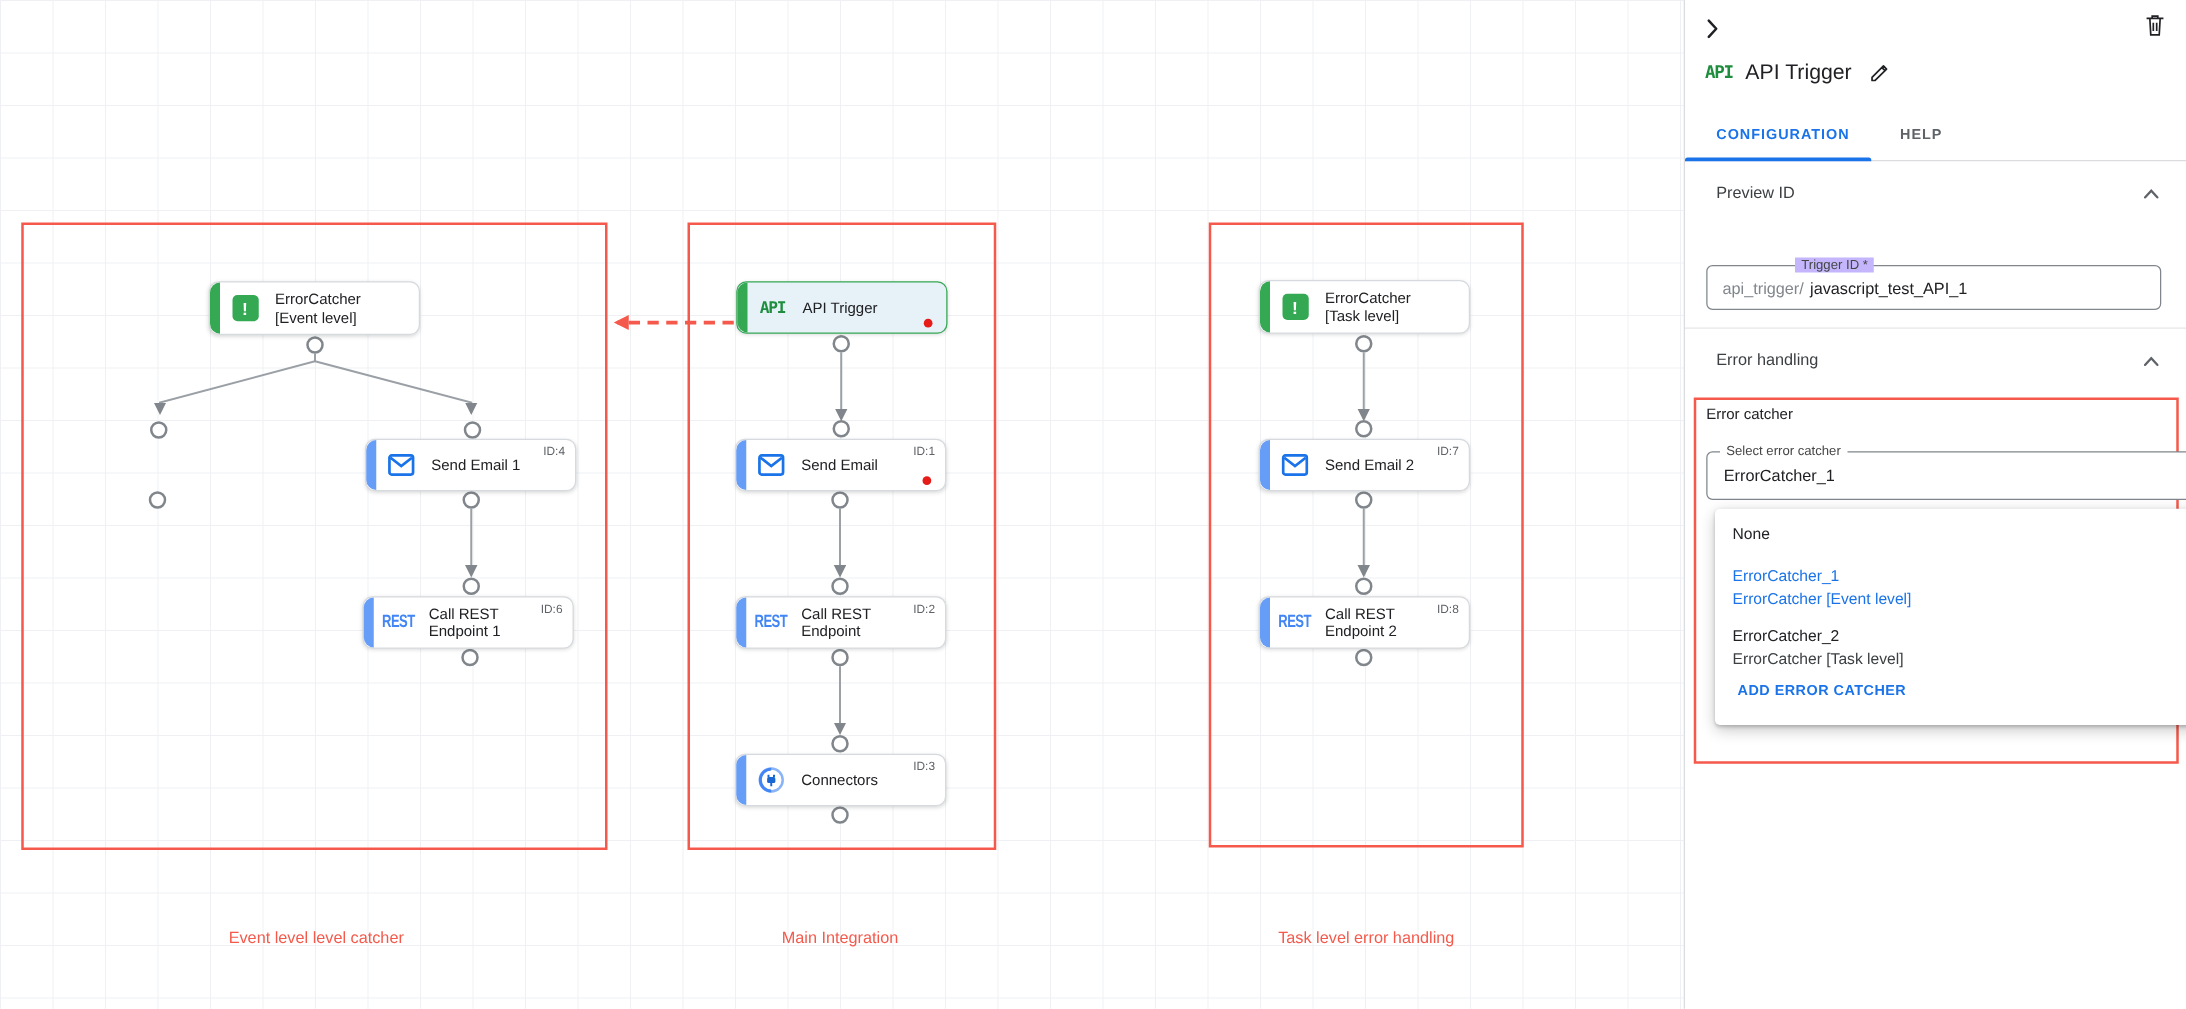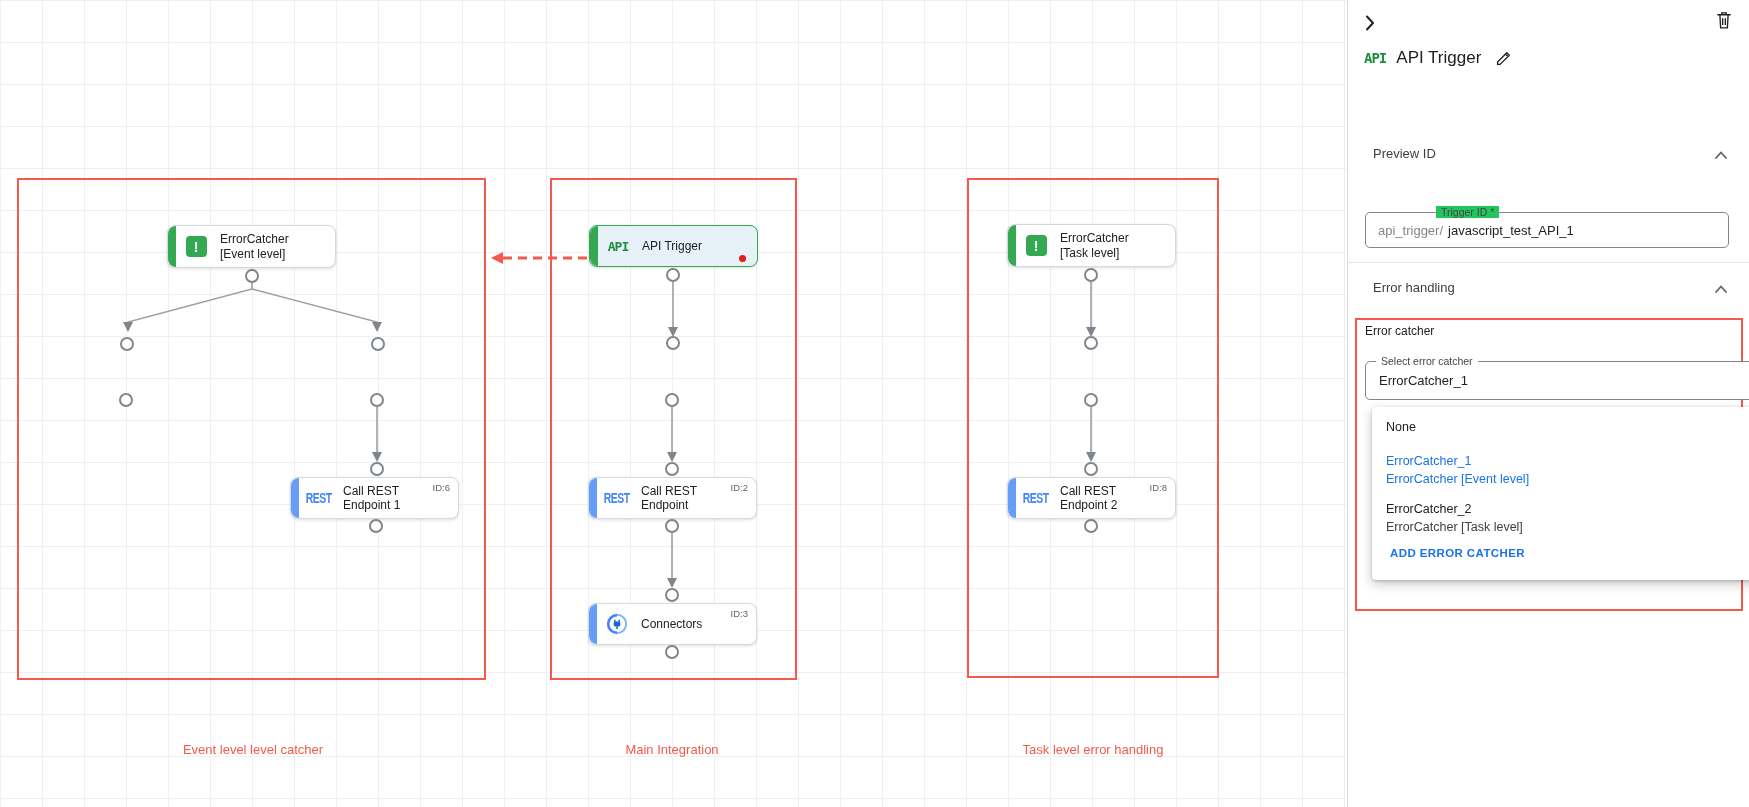--- a/index.html
+++ b/index.html
@@ -56,21 +56,21 @@
   .tab-help { left:172px; color:#5f6368; }
   .tab-underline { position:absolute; left:0; top:30px; width:149px; height:3px;
     background:#1a73e8; border-radius:2px 2px 0 0; }
   .section-head { position:absolute; left:25px; font-size:13px; font-weight:500;
     color:#3c4043; }
   .caret { position:absolute; right:22px; width:12px; height:8px; cursor:pointer; }
   .divider { position:absolute; left:0; width:100%; height:1px; background:#e4e6e9; }
   .tfield { position:absolute; left:17px; top:212px; width:364px; height:36px;
     border:1px solid #80868b; border-radius:5px; background:#fff;
     display:flex; align-items:center; padding-left:12px; font-size:13px; }
-  .tfield-label { position:absolute; left:70px; top:-7px; background:#22c55e;
+  .tfield-label { position:absolute; left:70px; top:-7px; background:#c4b5fd;
     padding:0 5px; font-size:10.5px; color:#444746; font-weight:500; }
   .tfield-prefix { color:#80868b; margin-right:5px; }
   .redbox { position:absolute; left:7px; top:318px; width:388px; height:293px;
     border:2px solid #f4594b; }
   .ec-group-label { position:absolute; left:17px; top:324px; font-size:12px; color:#202124; }
   .select { position:absolute; left:17px; top:361px; width:420px; height:39px;
     border:1px solid #80868b; border-radius:5px; background:#fff; cursor:pointer;
     display:flex; align-items:center; padding-left:13px; font-size:13px; color:#202124; }
   .select-label { position:absolute; left:10px; top:-7px; background:#fff;
     padding:0 5px; font-size:10.5px; color:#444746; font-weight:500; }
@@ -141,39 +141,62 @@
 
   <div class="node" style="left:167px;top:225px;height:43px">
     <span class="bar bar-green"></span>
     <span class="nicon">
         <span class="ec-icon">!</span>
       </span>
     <span class="nlabel">ErrorCatcher [Event level]</span>
   </div>
 
 
+  <div class="node" style="left:292px;top:351px">
+    <span class="bar bar-blue"></span>
+    <span class="nicon">
+      <svg width="22" height="18" viewBox="0 0 24 20">
+          <rect x="1.5" y="1.5" width="21" height="17" rx="2" fill="#fff" stroke="#1a73e8" stroke-width="2.4"></rect>
+          <path d="M2.5 3.5 L12 11 L21.5 3.5" fill="none" stroke="#1a73e8" stroke-width="2.4"></path>
+        </svg>
+    </span>
+    <span class="nlabel">Send Email 1</span>
+    <span class="nid">ID:4</span>
+  </div>
 
   <div class="node" style="left:290px;top:477px">
     <span class="bar bar-blue"></span>
     <span class="nicon">
         <span class="rest-logo">REST</span>
       </span>
     <span class="nlabel">Call REST Endpoint 1</span>
     <span class="nid">ID:6</span>
   </div>
 
   <div class="node node-trigger" style="left:589px;top:225px">
     <span class="bar bar-green"></span>
     <span class="nicon">
         <span class="api-logo">API</span>
       </span>
     <span class="nlabel">API Trigger</span>
     <span class="reddot"></span>
   </div>
 
+  <div class="node" style="left:588px;top:351px">
+    <span class="bar bar-blue"></span>
+    <span class="nicon">
+      <svg width="22" height="18" viewBox="0 0 24 20">
+          <rect x="1.5" y="1.5" width="21" height="17" rx="2" fill="#fff" stroke="#1a73e8" stroke-width="2.4"></rect>
+          <path d="M2.5 3.5 L12 11 L21.5 3.5" fill="none" stroke="#1a73e8" stroke-width="2.4"></path>
+        </svg>
+    </span>
+    <span class="nlabel">Send Email</span>
+    <span class="nid">ID:1</span>
+    <span class="reddot"></span>
+  </div>
 
   <div class="node" style="left:588px;top:477px">
     <span class="bar bar-blue"></span>
     <span class="nicon">
         <span class="rest-logo">REST</span>
       </span>
     <span class="nlabel">Call REST Endpoint</span>
     <span class="nid">ID:2</span>
   </div>
 
@@ -193,20 +216,31 @@
   </div>
 
   <div class="node" style="left:1007px;top:224px;height:43px">
     <span class="bar bar-green"></span>
     <span class="nicon">
         <span class="ec-icon">!</span>
       </span>
     <span class="nlabel">ErrorCatcher [Task level]</span>
   </div>
 
+  <div class="node" style="left:1007px;top:351px">
+    <span class="bar bar-blue"></span>
+    <span class="nicon">
+      <svg width="22" height="18" viewBox="0 0 24 20">
+          <rect x="1.5" y="1.5" width="21" height="17" rx="2" fill="#fff" stroke="#1a73e8" stroke-width="2.4"></rect>
+          <path d="M2.5 3.5 L12 11 L21.5 3.5" fill="none" stroke="#1a73e8" stroke-width="2.4"></path>
+        </svg>
+    </span>
+    <span class="nlabel">Send Email 2</span>
+    <span class="nid">ID:7</span>
+  </div>
 
   <div class="node" style="left:1007px;top:477px">
     <span class="bar bar-blue"></span>
     <span class="nicon">
         <span class="rest-logo">REST</span>
       </span>
     <span class="nlabel">Call REST Endpoint 2</span>
     <span class="nid">ID:8</span>
   </div>
 
@@ -232,20 +266,25 @@
   <div class="panel-header">
     <span class="api-logo" style="font-size:14px">API</span>
     <span class="panel-title">API Trigger</span>
     <span class="edit-icon">
       <svg width="18" height="18" viewBox="0 0 24 24" fill="none" stroke="#202124" stroke-width="1.8" stroke-linejoin="round">
         <path d="M3.5 17.2 V20.5 H6.8 L19 8.3 L15.7 5 L3.5 17.2 Z M14 6.7 L17.3 10"></path>
       </svg>
     </span>
   </div>
 
+  <div class="tabs">
+    <span class="tab tab-active">CONFIGURATION</span>
+    <span class="tab tab-help">HELP</span>
+    <span class="tab-underline"></span>
+  </div>
 
   <div class="section-head" style="top:146px">Preview ID</div>
   <svg class="caret" style="top:151px" viewBox="0 0 12 8" fill="none" stroke="#5f6368" stroke-width="1.8" stroke-linecap="round">
       <path d="M1 7 L6 1.5 L11 7"></path>
     </svg>
 
   <div class="tfield">
     <span class="tfield-label">Trigger ID *</span>
     <span class="tfield-prefix">api_trigger/</span>
     <span>javascript_test_API_1</span>

